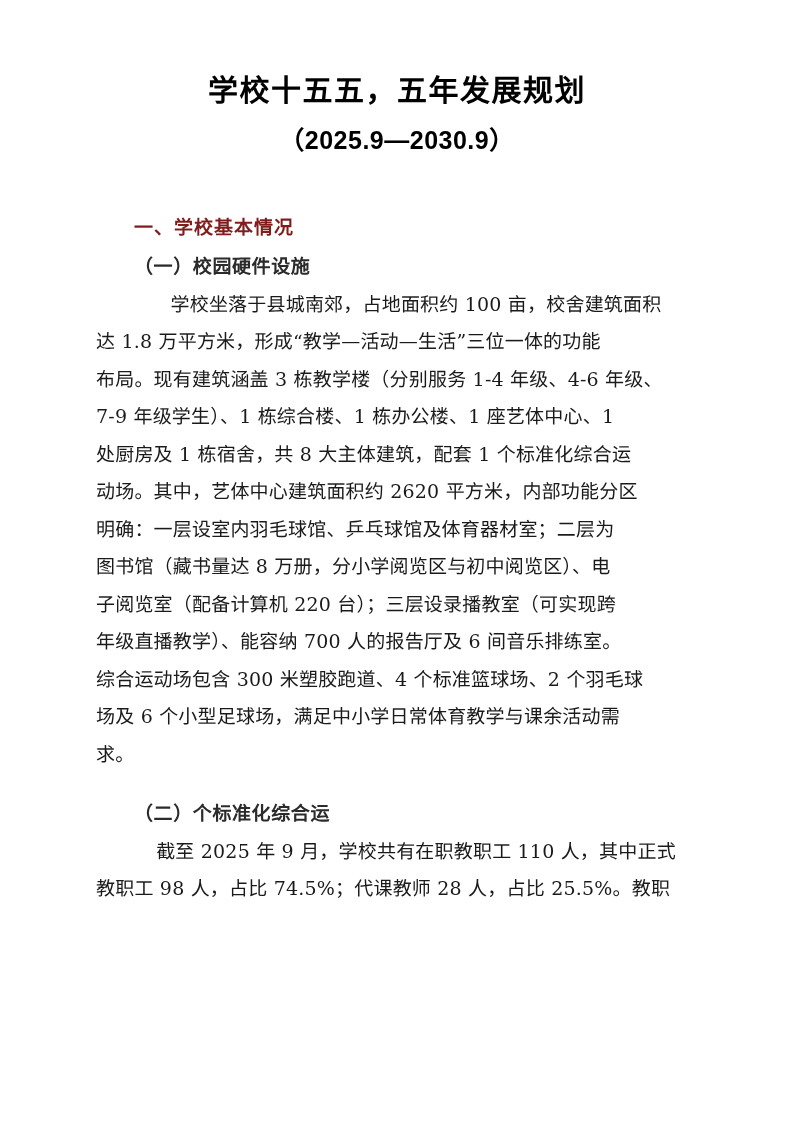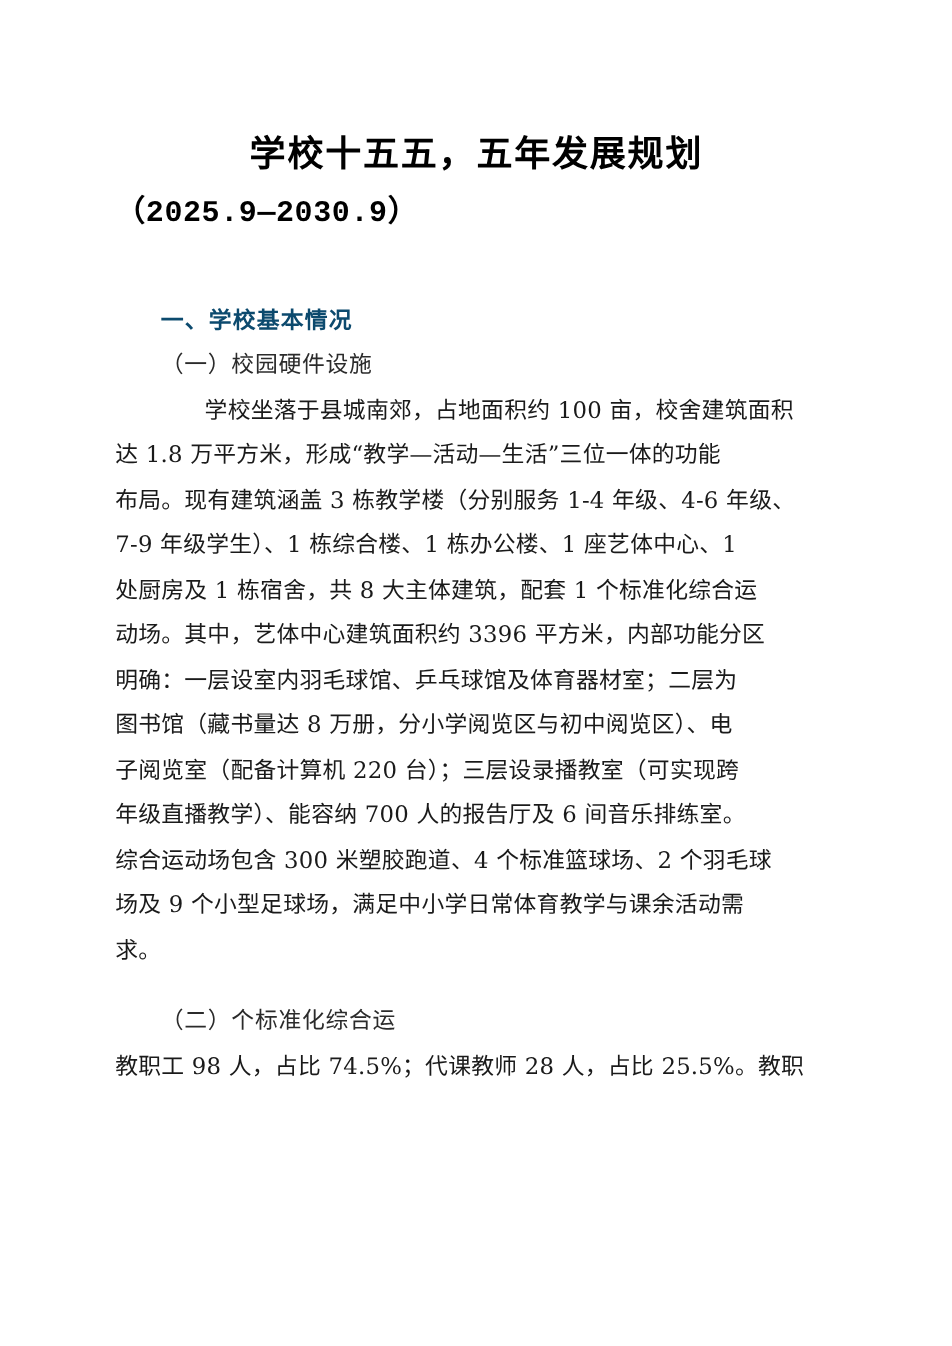--- a/index.html
+++ b/index.html
@@ -28,58 +28,59 @@
   .content {
     position: absolute;
     left: 96px;
     top: 0;
     width: 602px;   
   }
 
   
   .doc-title {
     margin: 0;
-    padding-top: 107px;
+    padding-top: 69px;
     text-align: center;
     font-family: "DejaVu Serif", "Liberation Serif", serif;
     font-weight: 700;
     font-size: 30px;
     line-height: 44px;
     letter-spacing: 1.5px;
     color: #000;
     white-space: nowrap;
   }
   .doc-subtitle {
     margin: 0;
     padding-top: 8px;
-    font-family: Liberation Mono, monospace;
+    text-align: center;
+    font-family: Liberation Sans, sans-serif;
     font-weight: 700;
     font-size: 25px;
     line-height: 38px;
     letter-spacing: 0.5px;
     color: #000;
     white-space: nowrap;
   }
 
   
   .h-section {
     margin: 0;
     padding-top: 52px;
-    font-family: Liberation Serif, serif;
+    font-family: Liberation Mono, monospace;
     font-weight: 700;
     font-size: 19px;
     line-height: 37px;
     text-indent: 2em;
     letter-spacing: 1px;
-    color: #0c4a6e;
+    color: #7f1d1d;
   }
   .h-sub {
     margin: 0;
     font-family: "DejaVu Serif", "Liberation Serif", serif;
-    font-weight: 400;
+    font-weight: 700;
     font-size: 19px;
     line-height: 37.5px;
     text-indent: 2em;
     letter-spacing: 0.6px;
     color: #2b2b2b;
   }
   .h-sub.spaced {
     padding-top: 12px;
   }
 
@@ -120,32 +121,33 @@
     <h3 class="h-section">一、学校基本情况</h3>
 
     <h4 class="h-sub">（一）校园硬件设施</h4>
 
     <p class="para">
       <span class="ln indent">学校坐落于县城南郊，占地面积约 100 亩，校舍建筑面积</span>
       <span class="ln">达 1.8 万平方米，形成“教学—活动—生活”三位一体的功能</span>
       <span class="ln">布局。现有建筑涵盖 3 栋教学楼（分别服务 1-4 年级、4-6 年级、</span>
       <span class="ln">7-9 年级学生）、1 栋综合楼、1 栋办公楼、1 座艺体中心、1</span>
       <span class="ln">处厨房及 1 栋宿舍，共 8 大主体建筑，配套 1 个标准化综合运</span>
-      <span class="ln">动场。其中，艺体中心建筑面积约 3396 平方米，内部功能分区</span>
+      <span class="ln">动场。其中，艺体中心建筑面积约 2620 平方米，内部功能分区</span>
       <span class="ln">明确：一层设室内羽毛球馆、乒乓球馆及体育器材室；二层为</span>
       <span class="ln">图书馆（藏书量达 8 万册，分小学阅览区与初中阅览区）、电</span>
       <span class="ln">子阅览室（配备计算机 220 台）；三层设录播教室（可实现跨</span>
       <span class="ln">年级直播教学）、能容纳 700 人的报告厅及 6 间音乐排练室。</span>
       <span class="ln">综合运动场包含 300 米塑胶跑道、4 个标准篮球场、2 个羽毛球</span>
-      <span class="ln">场及 9 个小型足球场，满足中小学日常体育教学与课余活动需</span>
+      <span class="ln">场及 6 个小型足球场，满足中小学日常体育教学与课余活动需</span>
       <span class="ln last">求。</span>
     </p>
 
     <div class="gap-sm"></div>
 
     <h4 class="h-sub spaced">（二）个标准化综合运</h4>
 
     <p class="para">
+      <span class="ln indent">截至 2025 年 9 月，学校共有在职教职工 110 人，其中正式</span>
       <span class="ln">教职工 98 人，占比 74.5%；代课教师 28 人，占比 25.5%。教职</span>
     </p>
 
   </div>
 </div>
 
 </body></html>

